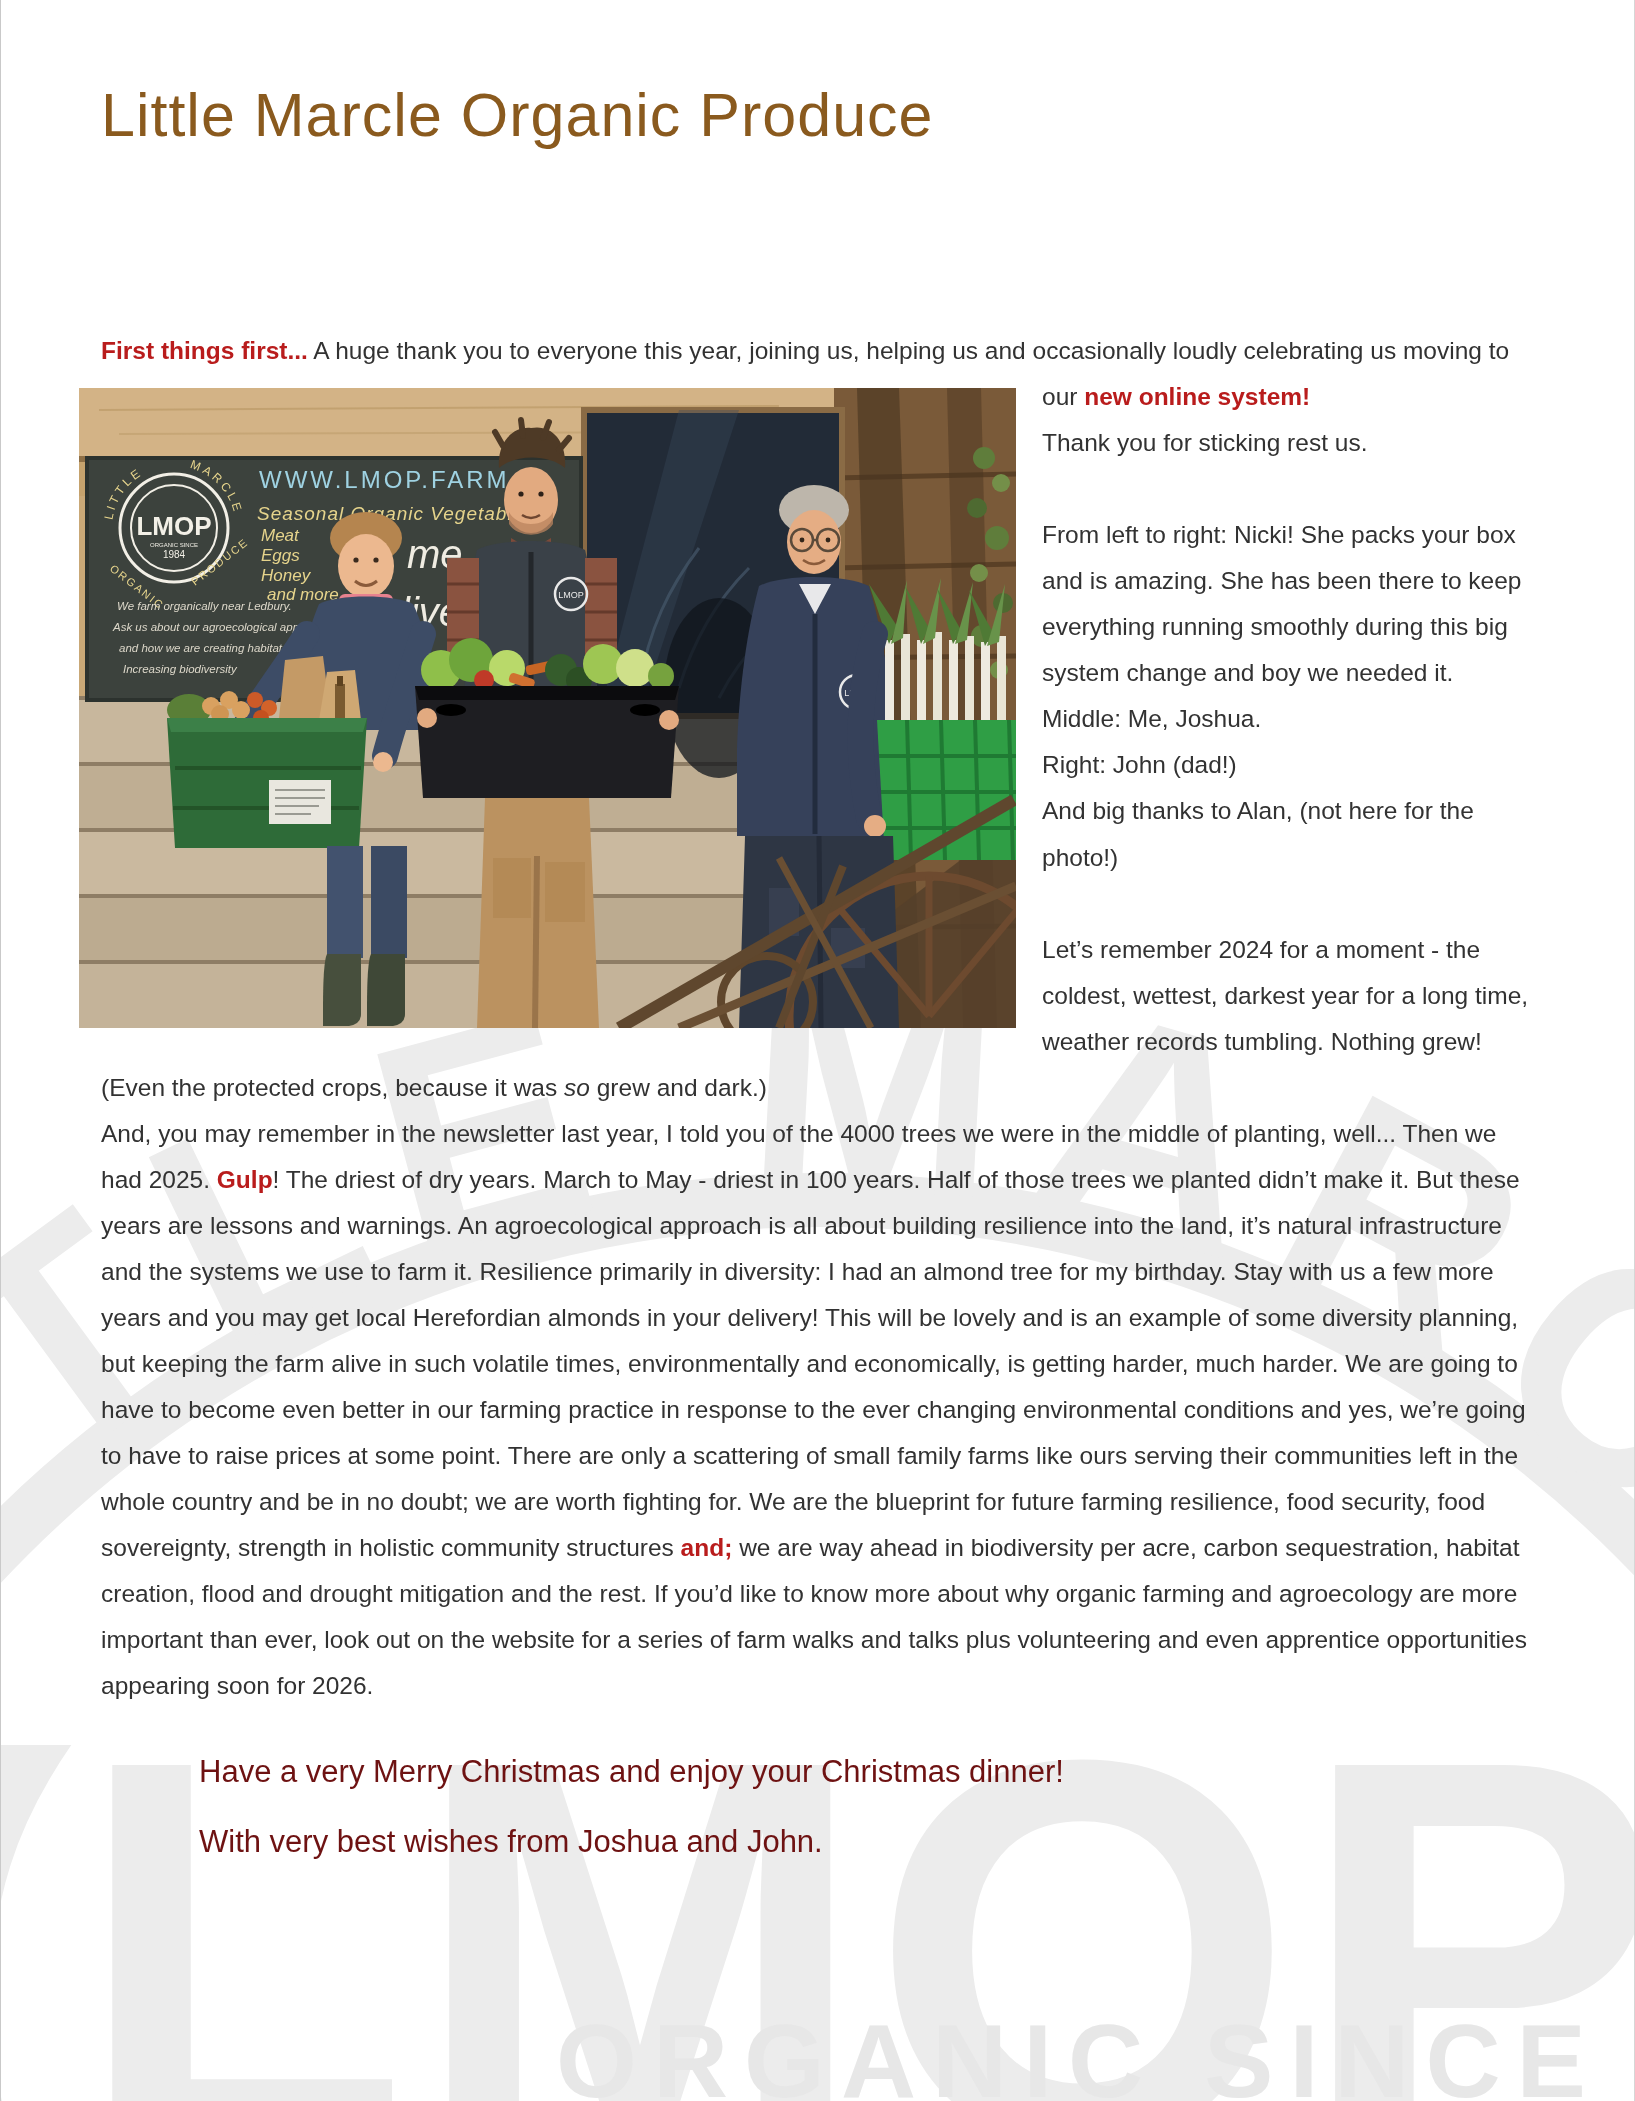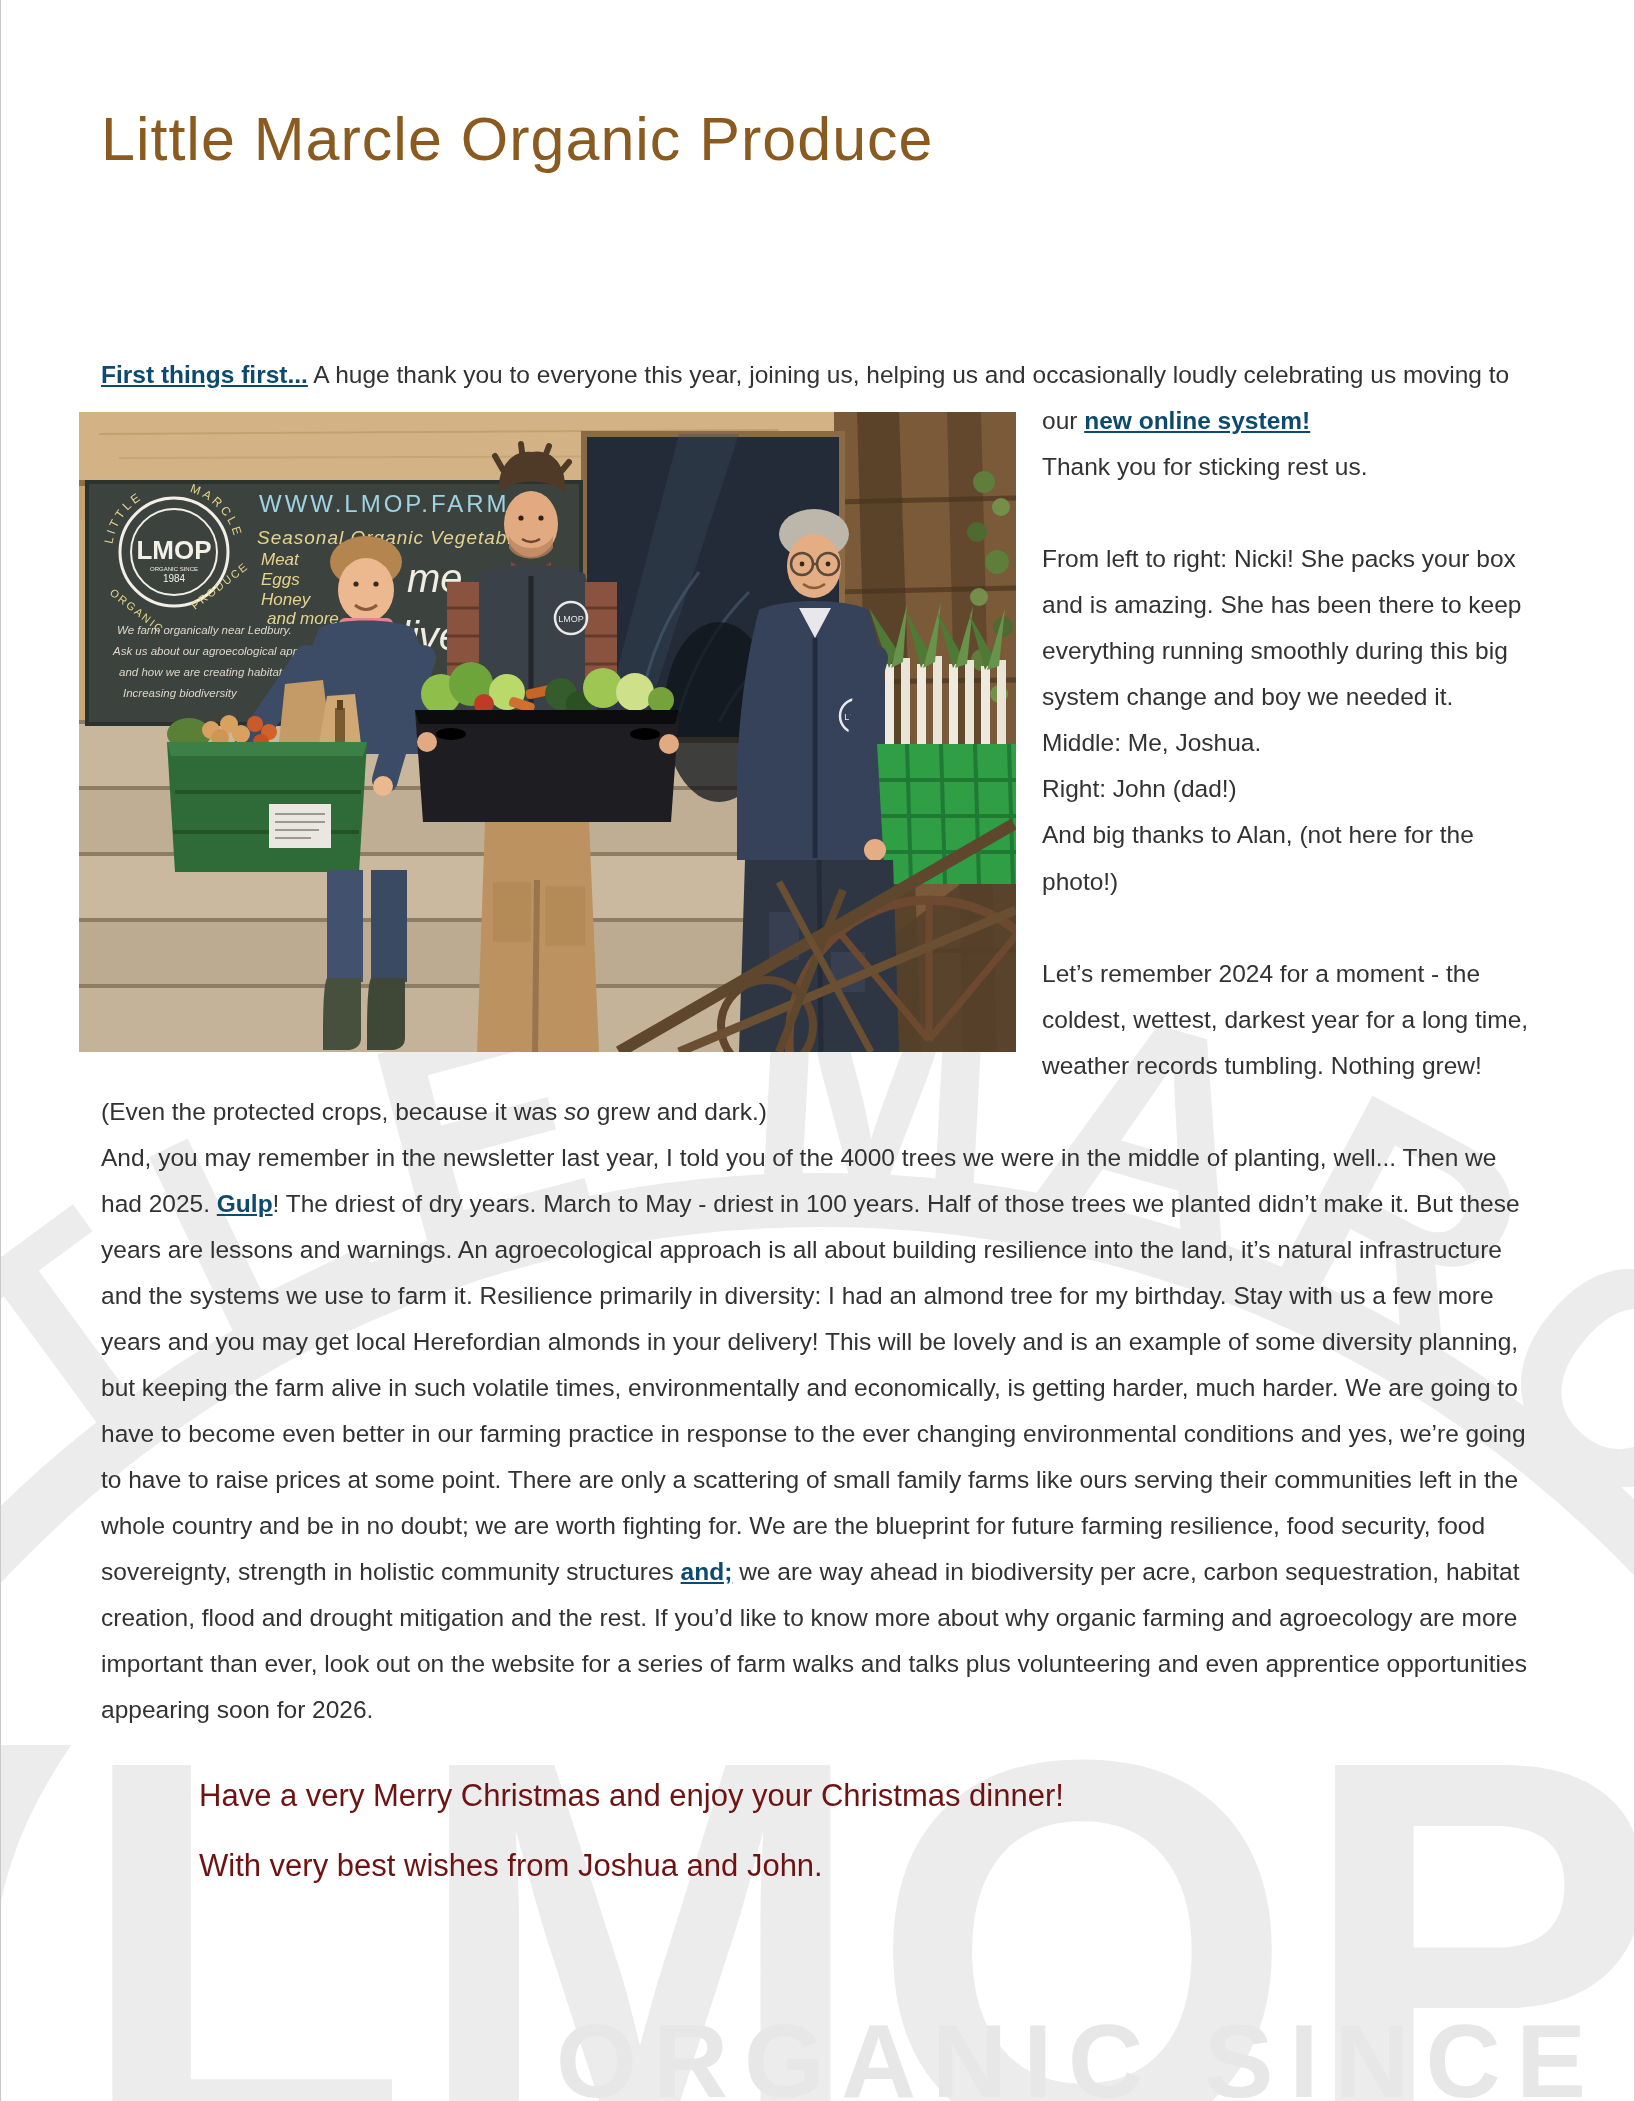--- a/index.html
+++ b/index.html
@@ -8,30 +8,30 @@
     width:1635px;height:2101px;
     background:#ffffff;
     border-left:1px solid #c9c9c9;
     border-right:1px solid #d6d6d6;
     box-sizing:border-box;
     overflow:hidden;
     font-family:"Liberation Sans",sans-serif;
   }
   .watermark{position:absolute;top:0;left:0;z-index:0;pointer-events:none;}
   .content{position:relative;z-index:1;padding:0 100px;}
-  .masthead{display:flex;justify-content:space-between;align-items:baseline;margin-top:104px;}
+  .masthead{display:flex;justify-content:space-between;align-items:baseline;margin-top:80px;}
   .masthead .title{
     font-size:61px;color:#8a5a1e;font-weight:500;letter-spacing:1px;
     font-family:"Liberation Sans",sans-serif;
   }
   .body-text{
     margin-top:178px;
     font-size:24.5px;line-height:1.88;color:#323232;
   }
-  .body-text b{font-weight:bold;color:#0c4a6e;text-decoration:underline;}
+  .body-text b{font-weight:bold;color:#b91c1c;}
   .photo-wrap{
     float:left;width:937px;height:640px;
     margin:14px 26px 14px -22px;
   }
   .photo-wrap svg{display:block;}
   .closing{
     margin:44px 0 0 98px;
     color:#6e1212;font-weight:normal;font-size:31px;line-height:1.25;
   }
   .closing .line2{margin-top:31px;}

